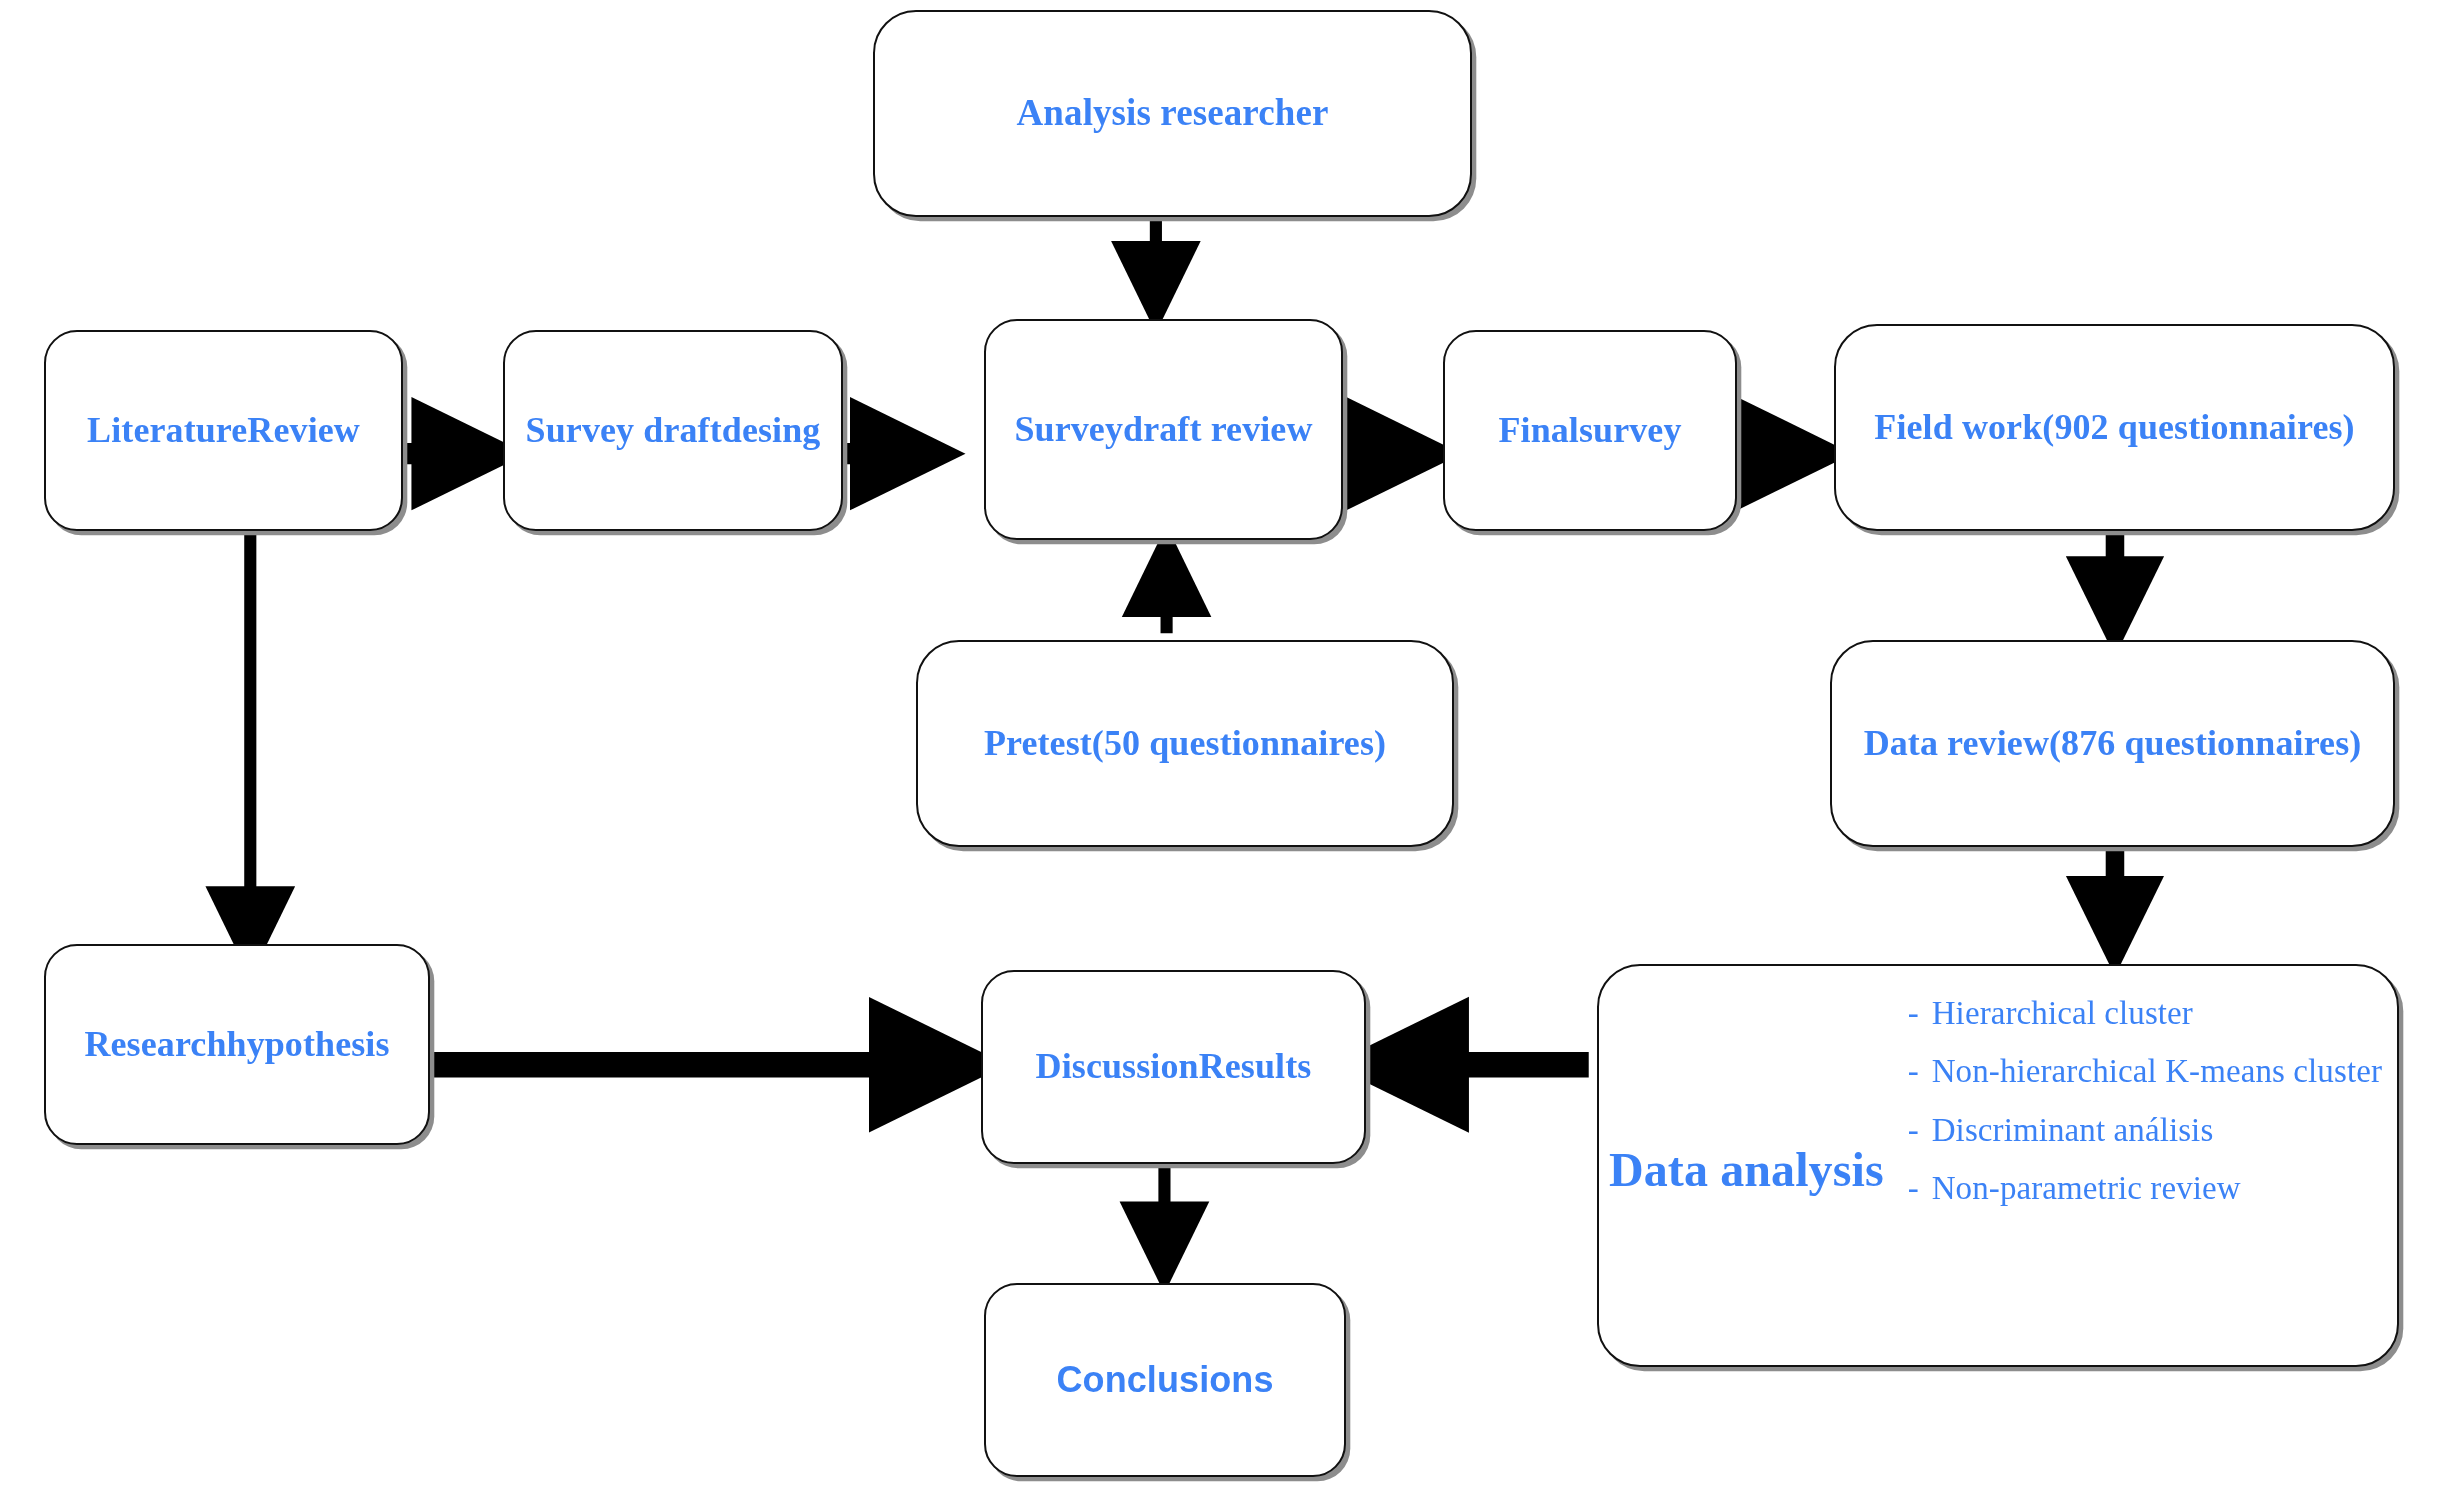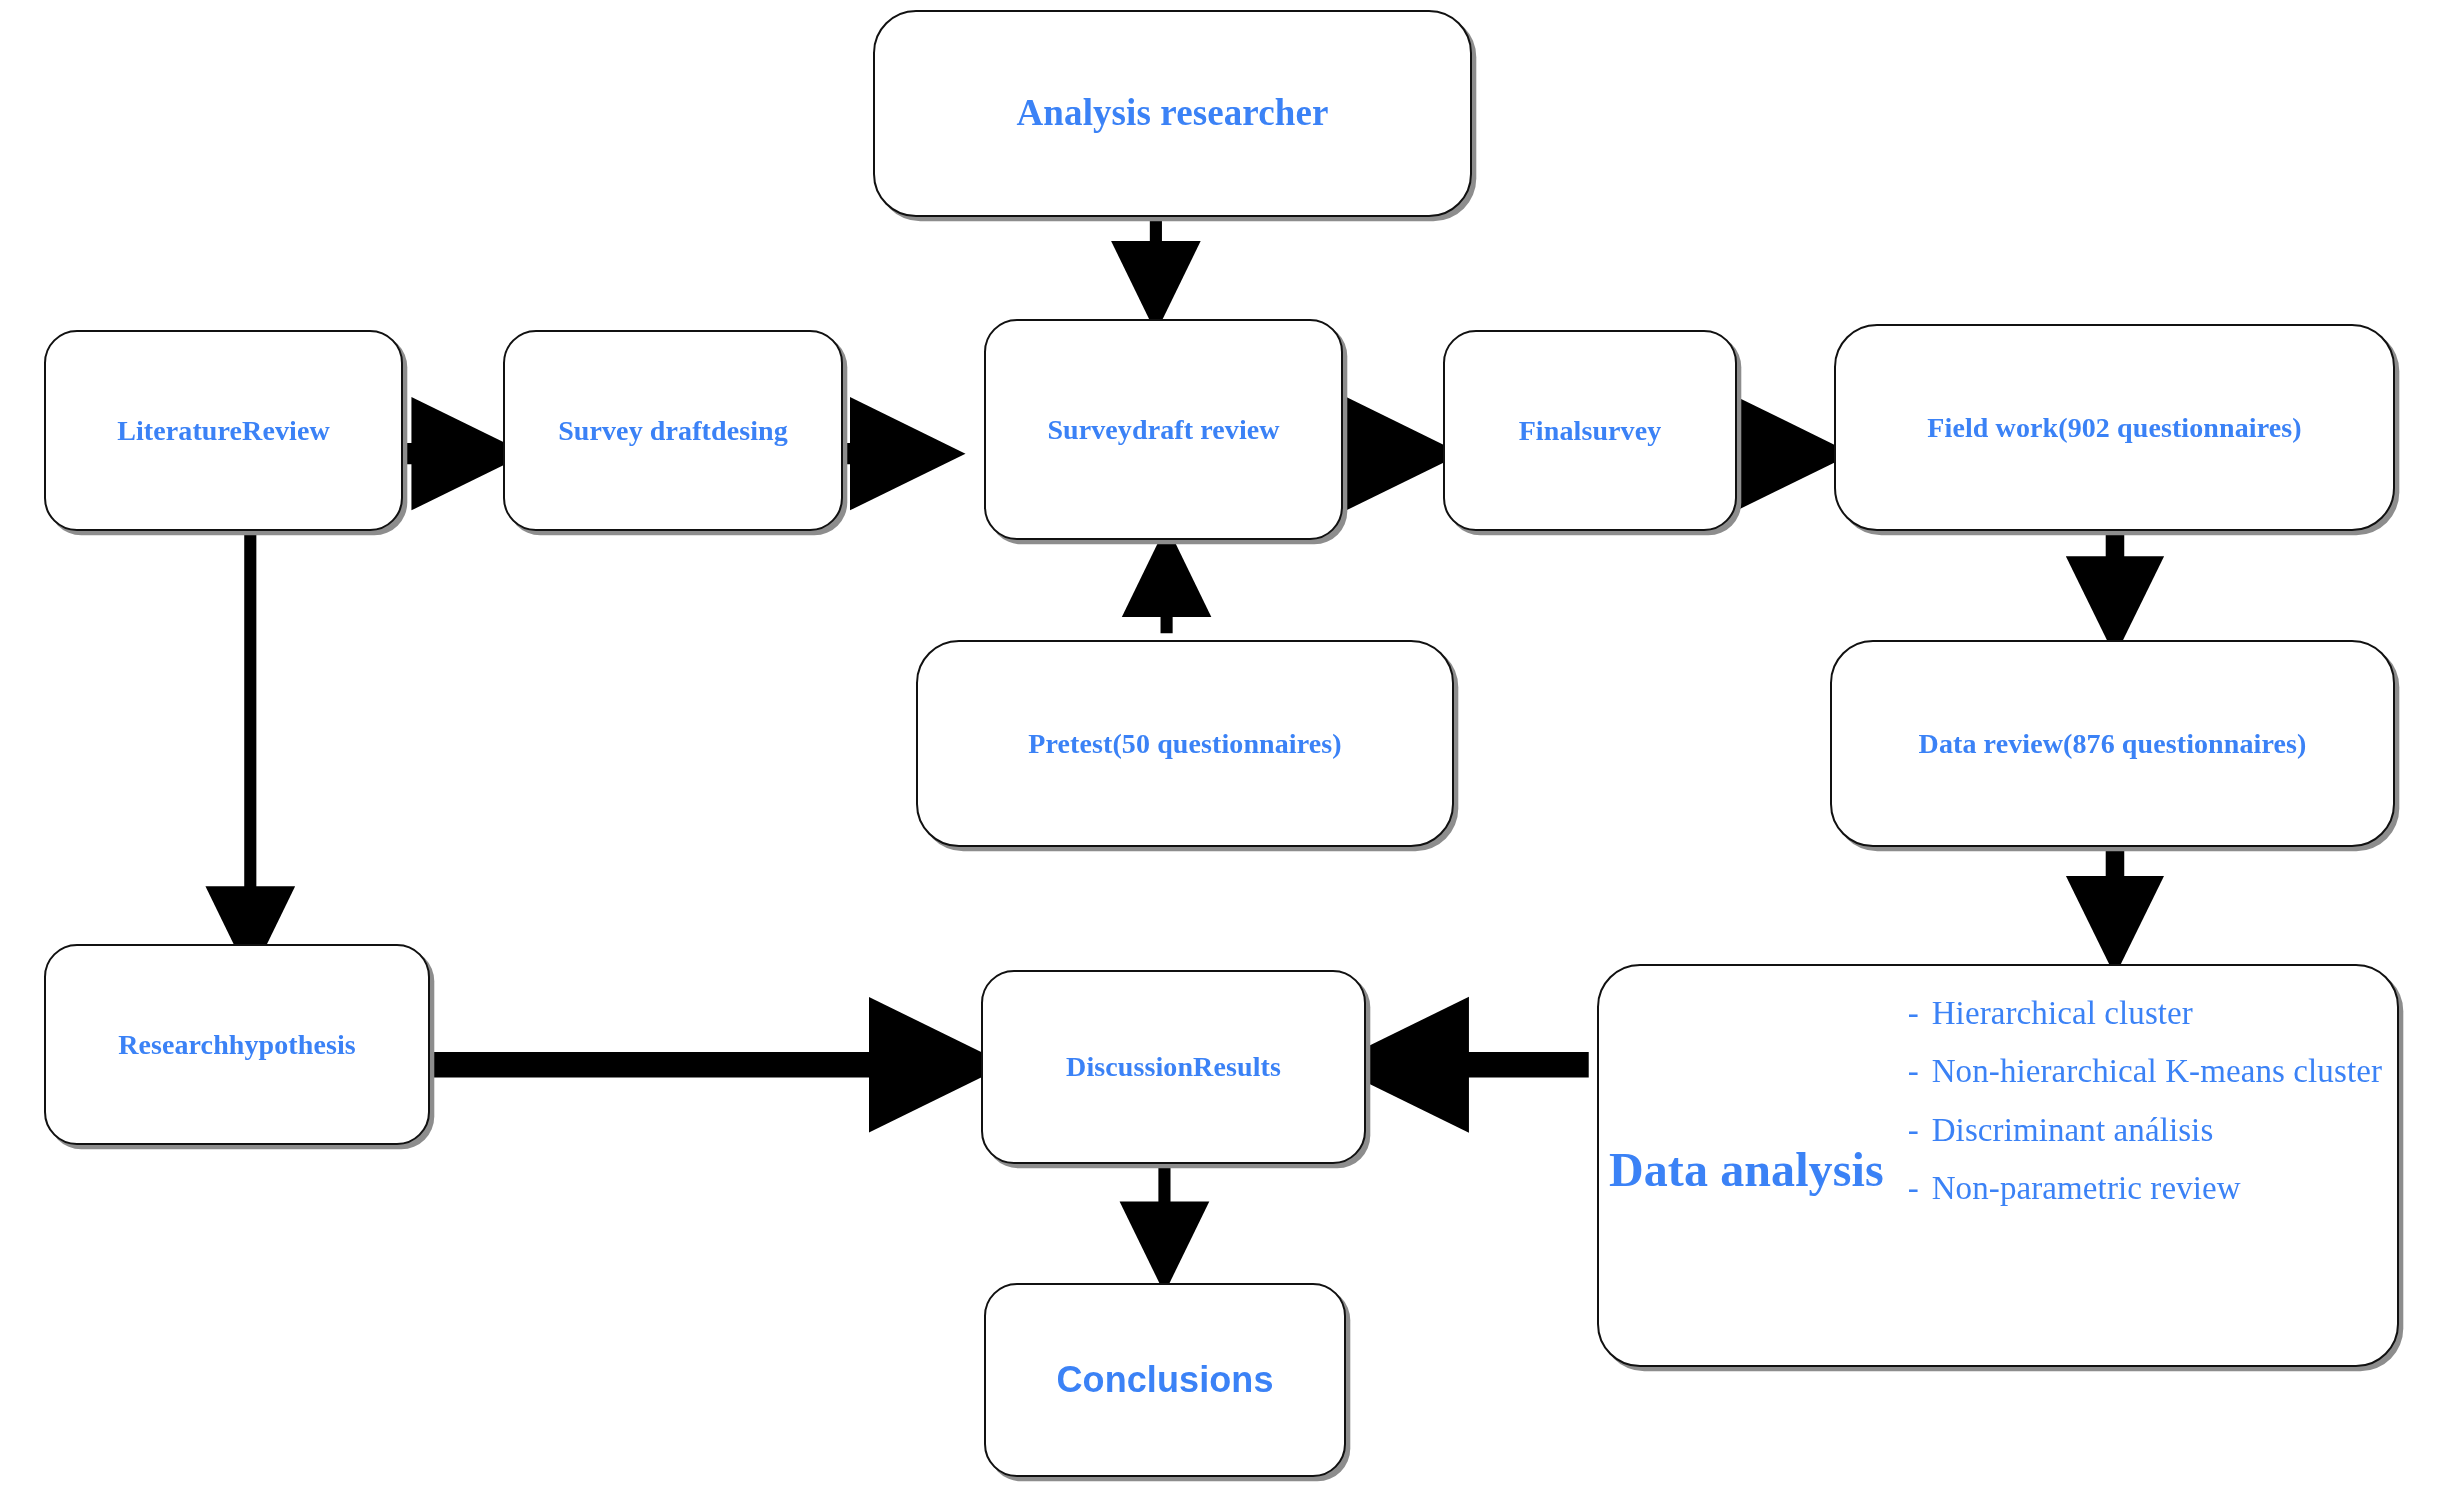--- a/index.html
+++ b/index.html
@@ -29,21 +29,21 @@
     justify-content: center;
     text-align: center;
     color: #3b82f6;
     font-weight: 700;
     line-height: 1.42;
     letter-spacing: 0.1px;
     padding: 4.3px 10px;
   }
   .node .line { display: block; white-space: nowrap; }
   .node.big-radius  { border-radius: 43px; }
-  .t50 { font-size: 28px; }
+  .t50 { font-size: 36px; }
   .t52 { font-size: 37px; }
 
   
   .node.analysis {
     justify-content: flex-start;
     padding-top: 24px;
   }
   .analysis-title {
     font-size: 48px;
     font-weight: 700;

